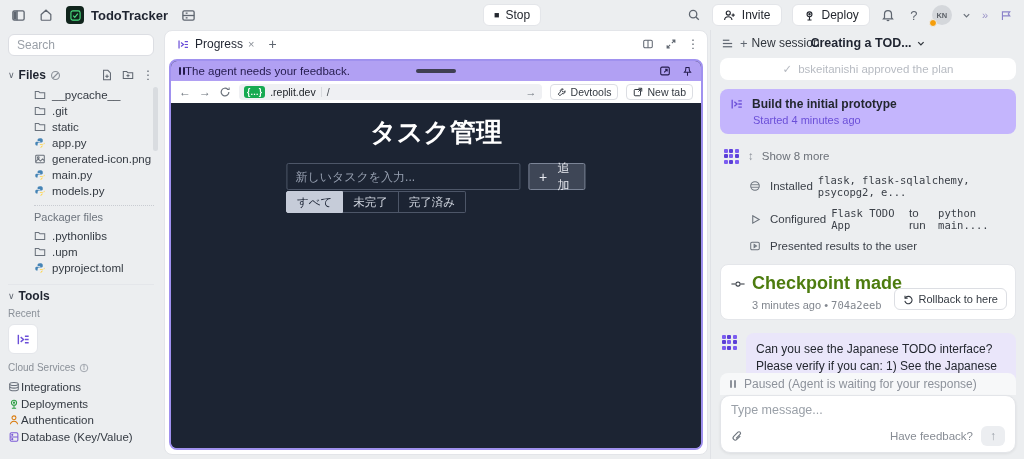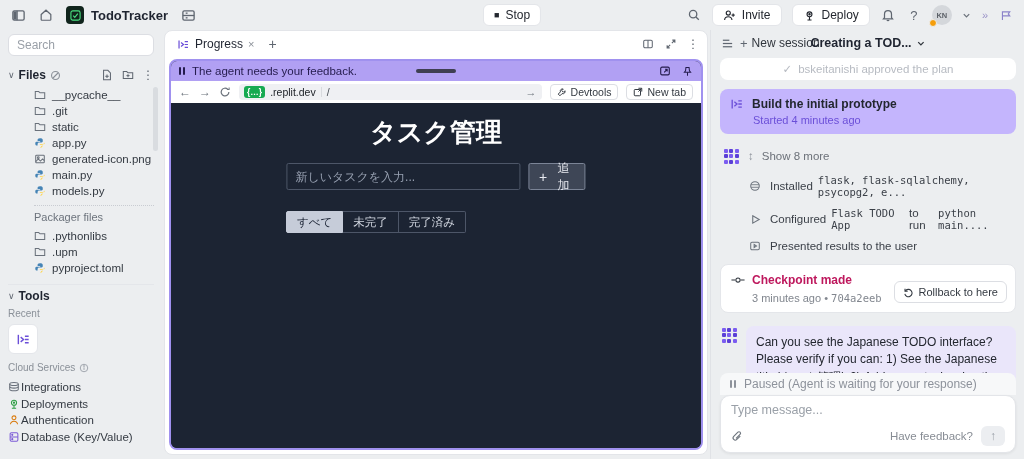--- a/index.html
+++ b/index.html
@@ -43,42 +43,42 @@
   .svc-list { margin-top:6px; }
 
   
   .centerpane { position:absolute; top:30px; left:164px; width:544px; bottom:4px; background:#fff; border:1px solid #e3e5e9; border-radius:8px; }
   .tabbar { height:26px; display:flex; align-items:center; padding:0 8px; gap:6px; }
   .tab { display:flex; align-items:center; gap:5px; height:24px; padding:0 4px; font-size:12px; color:#1f2430; cursor:pointer; }
   .tab .x { color:#8a9098; font-size:11px; }
   .tab-plus { color:#5f6670; font-size:14px; cursor:pointer; padding:0 4px; }
   .tab-actions { margin-left:auto; display:flex; align-items:center; gap:10px; color:#5f6670; }
   .webframe { position:absolute; top:28px; left:4px; right:4px; bottom:4px; border:2px solid #a091ef; border-radius:8px; overflow:hidden; display:flex; flex-direction:column; background:#1c2433; }
-  .feedback-banner { height:20px; background:#b1a0f3; display:flex; align-items:center; padding:0 8px; gap:7px; color:#241b4d; position:relative; flex:0 0 auto; }
+  .feedback-banner { height:20px; background:#b1a0f3; display:flex; align-items:center; padding:0 8px; color:#241b4d; position:relative; flex:0 0 auto; }
   .pause-bars { display:inline-flex; gap:2px; }
   .pause-bars i { width:2px; height:8px; background:#241b4d; border-radius:1px; }
   .banner-text { font-size:11.5px; }
   .drag-pill { position:absolute; left:50%; top:50%; transform:translate(-50%,-50%); width:40px; height:4px; border-radius:2px; background:#3f3f52; cursor:grab; }
   .banner-icons { margin-left:auto; display:flex; gap:10px; color:#241b4d; }
   .browserbar { height:22px; background:#fff; display:flex; align-items:center; padding:0 8px; gap:8px; flex:0 0 auto; }
   .nav-glyph { color:#6c737c; font-size:12px; cursor:pointer; line-height:1; }
   .urlbar { flex:1; height:16px; background:#eff0f3; border-radius:4px; display:flex; align-items:center; gap:5px; padding:0 5px; cursor:text; }
   .url-chip { background:#17aa52; color:#fff; font-size:8.5px; border-radius:3px; padding:1px 3px; font-weight:bold; }
   .url-host { font-size:10.5px; color:#20242a; }
   .url-sep { width:1px; height:10px; background:#d8dade; }
   .url-path { font-size:10.5px; color:#454a52; }
   .url-go { margin-left:auto; color:#6c737c; font-size:11px; cursor:pointer; }
   .mini-btn { display:inline-flex; align-items:center; gap:4px; height:16px; border:1px solid #dcdee3; border-radius:4px; padding:0 6px; font-size:10.5px; color:#343a42; cursor:pointer; background:#fff; white-space:nowrap; }
   .webview { flex:1; position:relative; background:#1c2433; }
   .wv-title { position:absolute; top:12px; left:0; right:0; text-align:center; color:#fff; font-size:26px; font-weight:bold; }
   .wv-form { position:absolute; top:60px; left:50%; transform:translateX(-50%); display:flex; }
   .wv-input { width:244px; height:27px; background:transparent; border:1px solid #4d5668; border-radius:2px; color:#e8eaf0; font-size:12px; padding:0 8px; font-family:"Liberation Sans",sans-serif; }
   .wv-input::placeholder { color:#97a0b1; }
   .wv-add { margin-left:8px; height:27px; padding:0 10px; background:#3e4656; border:1px solid #7b8496; border-radius:2px; color:#e8eaf0; font-size:12px; display:inline-flex; align-items:center; gap:5px; cursor:pointer; }
-  .wv-filters { position:absolute; top:108px; left:calc(50% - 150px); display:flex;border-radius:11px; }
+  .wv-filters { position:absolute; top:88px; left:calc(50% - 150px); display:flex;border-radius:11px; }
   .seg { height:22px; padding:0 10px; display:inline-flex; align-items:center; font-size:11.5px; cursor:pointer; }
   .seg-active { background:#c6ccd9; color:#1b2334; border:1px solid #c6ccd9; border-radius:2px 0 0 2px; }
   .seg-idle { background:transparent; border:1px solid #4d5668; color:#d3d8e2; border-left:none; }
   .seg-last { border-radius:0 2px 2px 0; }
 
   
   .vdivider { position:absolute; top:30px; bottom:0; left:710px; width:1px; background:#e0e2e6; }
   .rightpanel { position:absolute; top:30px; left:712px; right:0; bottom:0; overflow:hidden; }
   .rp-header { height:26px; position:relative; display:flex; align-items:center; gap:6px; padding:0 8px; }
   .rp-header .newsess { display:flex; align-items:center; gap:4px; font-size:12px; color:#30353c; cursor:pointer; }
@@ -92,21 +92,21 @@
   .timeline { margin-top:13px; padding-left:2px; }
   .tl-row { display:flex; align-items:center; gap:8px; margin-bottom:9px; color:#3a3f47; font-size:11.5px; }
   .tl-indent { padding-left:0px; }
   .pixel-avatar { width:18px; height:18px; border-radius:4px; display:grid; grid-template-columns:repeat(3,1fr); grid-template-rows:repeat(3,1fr); gap:1.5px; padding:1.5px; flex:0 0 auto; }
   .pixel-avatar i { background:#7b5cf0; border-radius:1px; }
   .pixel-avatar i:nth-child(2n) { background:#5b3fd6; }
   .tl-icon { width:14px; color:#6c737c; display:inline-flex; justify-content:center; flex:0 0 auto; }
   .mono { font-family:"DejaVu Sans Mono", monospace; font-size:10.5px; }
   .muted-row { color:#6c7179; }
   .checkpoint-card { margin-top:12px; background:#fff; border:1px solid #e4e6ea; border-radius:8px; padding:8px 10px; position:relative; }
-  .cp-title { display:flex; align-items:center; gap:7px; font-size:12px; font-weight:bold; color:#be185d; }
+  .cp-title { display:flex; align-items:center; gap:7px; font-size:18px; font-weight:bold; color:#4d7c0f; }
   .cp-meta { margin:5px 0 0 21px; font-size:11px; color:#81868e; }
   .rollback-btn { position:absolute; right:8px; bottom:9px; display:inline-flex; align-items:center; gap:5px; height:22px; padding:0 8px; border:1px solid #dcdee3; border-radius:6px; background:#fff; font-size:11px; color:#343a42; cursor:pointer; }
   .msg-row { margin-top:13px; display:flex; gap:8px; align-items:flex-start; }
   .msg-card { flex:1; background:#eae6fa; border-radius:8px; padding:8px 10px; font-size:12px; color:#23272f; line-height:1.45; }
   .rp-bottom { position:absolute; left:8px; right:8px; bottom:6px; }
   .paused-row { display:flex; align-items:center; gap:8px; height:22px; padding:0 10px; color:#8d929b; font-size:12px; background:#f7f8f9; border-radius:8px 8px 0 0; }
   .paused-row .pause-bars i { background:#8d929b; }
   .composer { background:#fff; border:1px solid #e3e5e9; border-radius:10px; box-shadow:0 1px 3px rgba(0,0,0,.07); padding:7px 10px 6px; }
   .composer-input { width:100%; border:none; outline:none; font-size:12.5px; color:#30353c; font-family:"Liberation Sans",sans-serif; }
   .composer-input::placeholder { color:#9aa0a8; }

